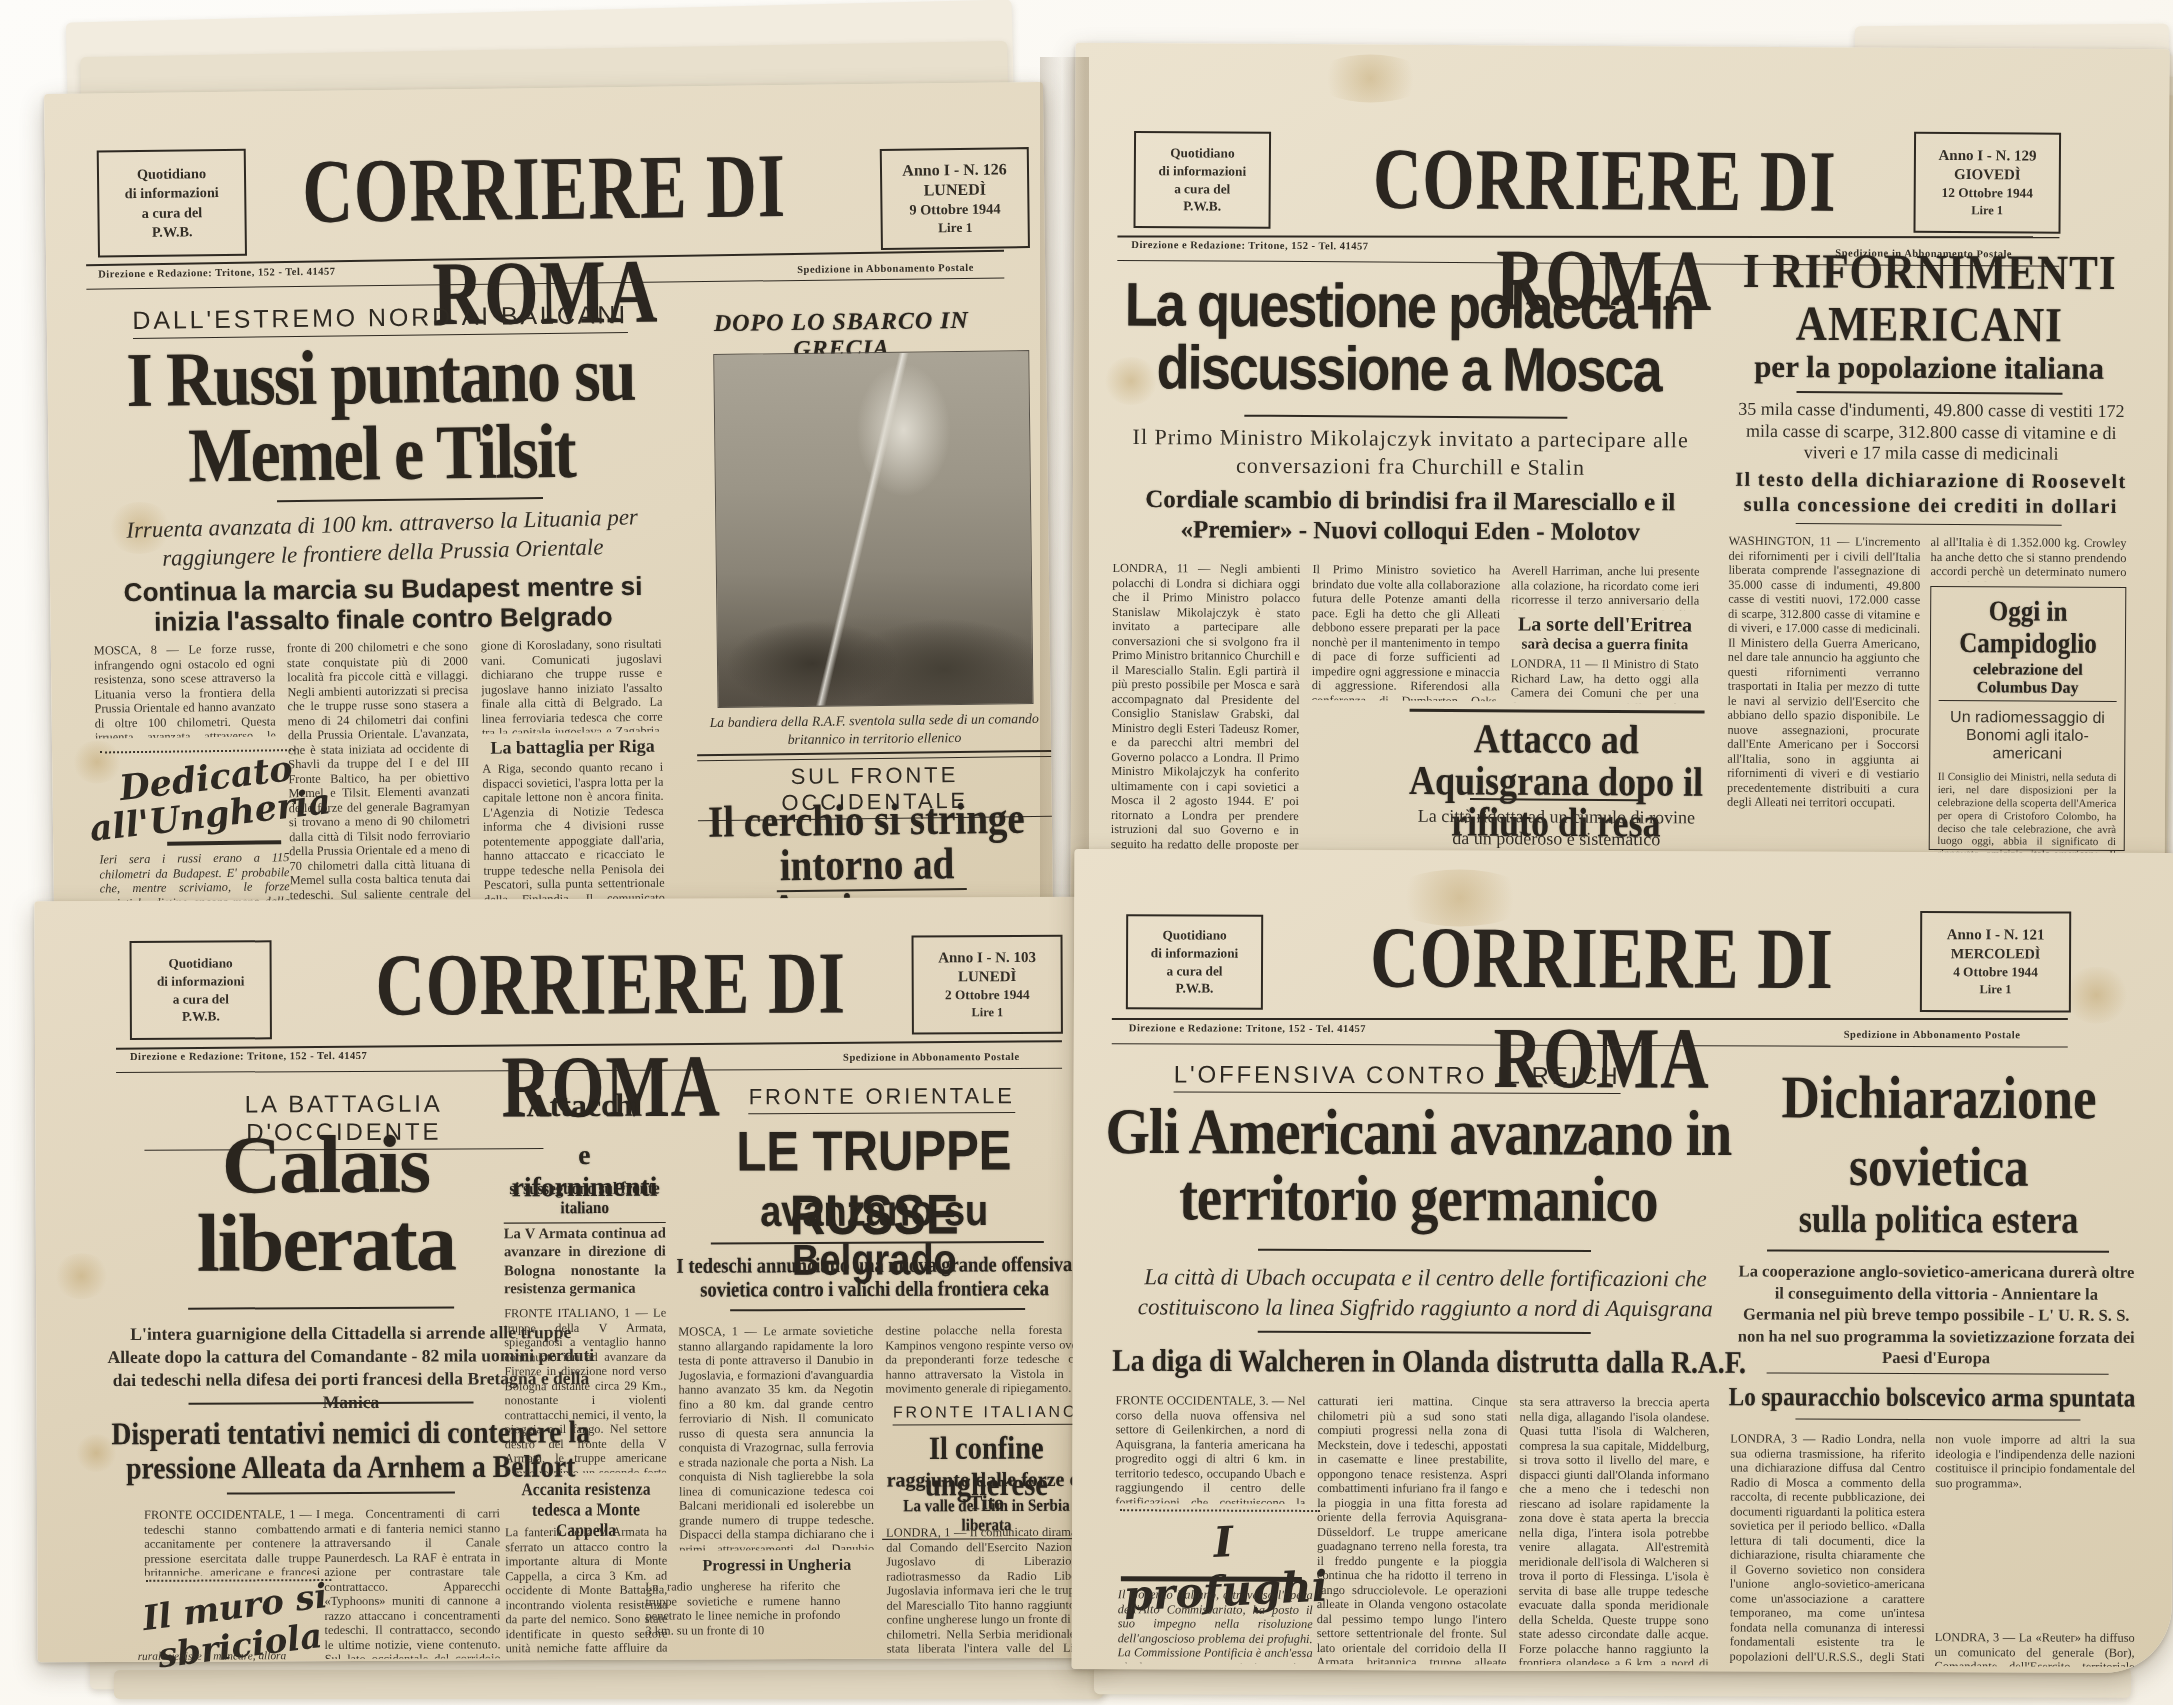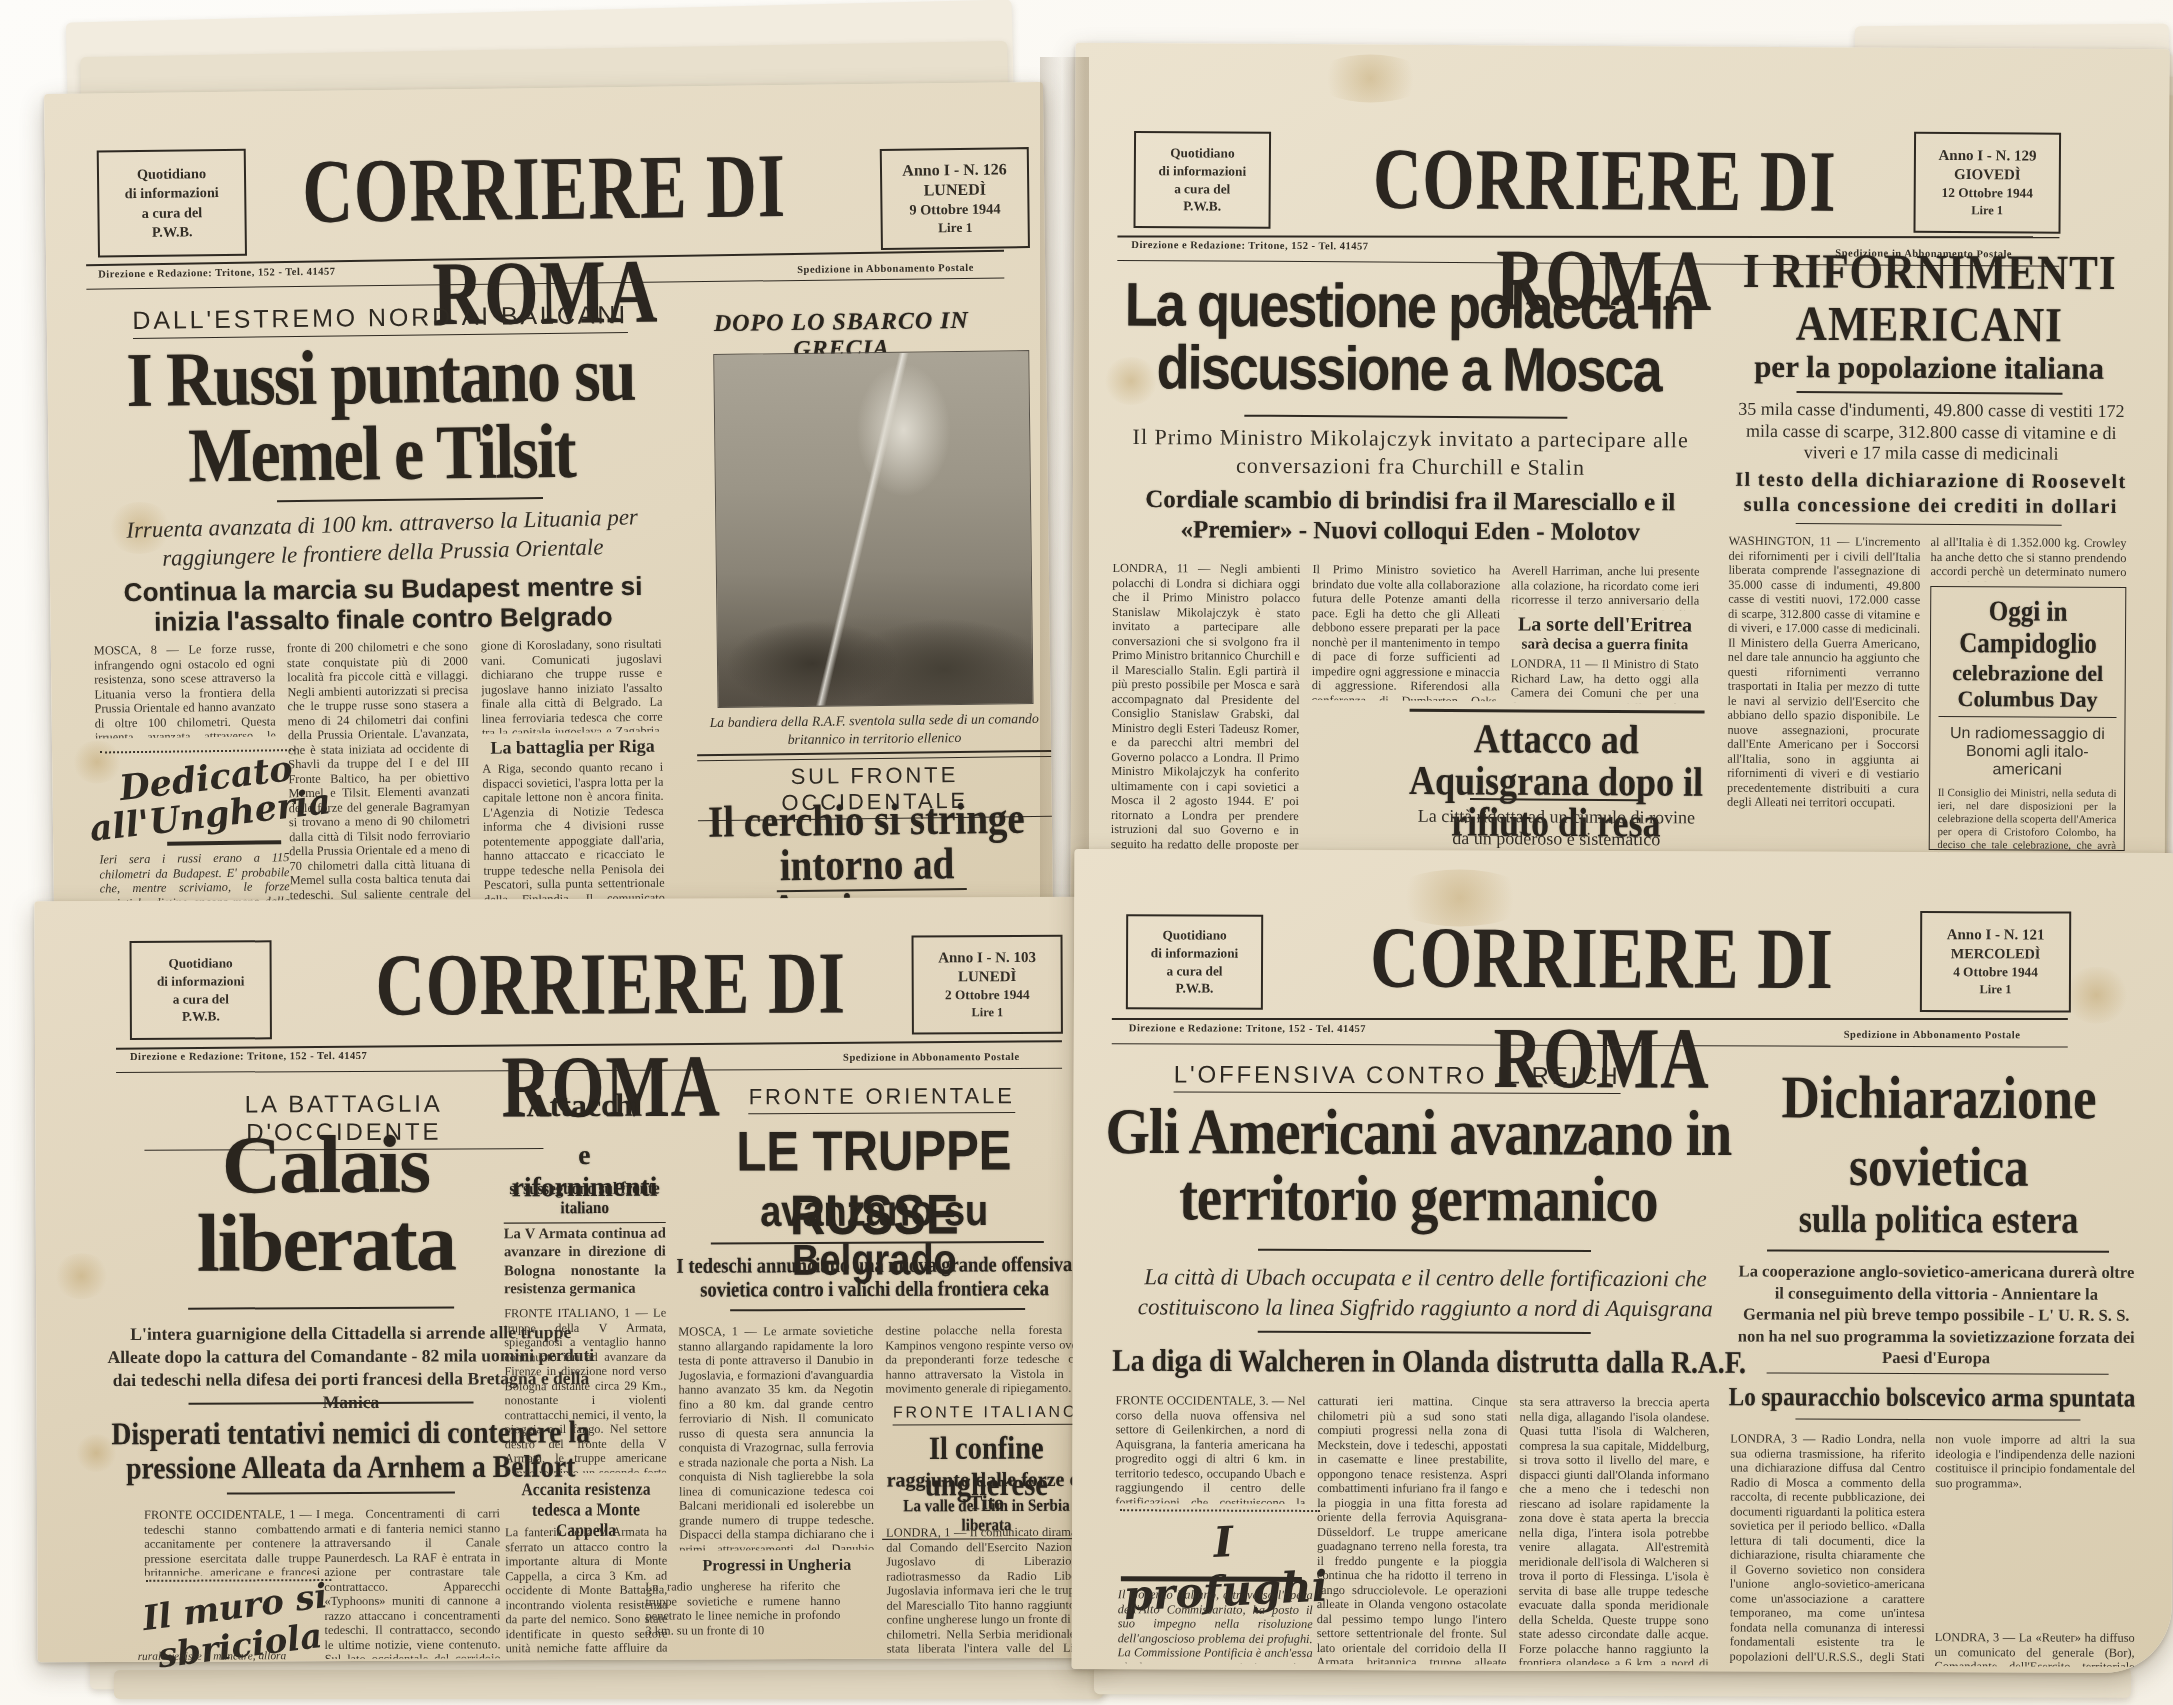--- a/index.html
+++ b/index.html
@@ -147,21 +147,21 @@
     <div class="hl abs cond" style="left:656px;top:198px;width:399px;font-size:43px;line-height:1.08;letter-spacing:1px;">I RIFORNIMENTI AMERICANI</div>
     <div class="hl abs" style="left:656px;top:302px;width:399px;font-size:31px;">per la popolazione italiana</div>
     <div class="rule" style="left:723px;top:344px;width:266px;height:1.9px;"></div>
     <div class="deck abs" style="left:664px;top:352px;width:388px;font-size:18px;line-height:1.2;">35 mila casse d'indumenti, 49.800 casse di vestiti 172 mila casse di scarpe, 312.800 casse di vitamine e di viveri e 17 mila casse di medicinali</div>
     <div class="hl abs" style="left:660px;top:420px;width:396px;font-size:20px;line-height:1.25;letter-spacing:1.4px;">Il testo della dichiarazione di Roosevelt sulla concessione dei crediti in dollari</div>
     <div class="rule" style="left:723px;top:476px;width:266px;height:1px;"></div>
     <div class="col" style="left:656px;top:487px;width:192px;height:361px;">WASHINGTON, 11 — L'incremento dei rifornimenti per i civili dell'Italia liberata comprende l'assegnazione di 35.000 casse di indumenti, 49.800 casse di vestiti nuovi, 172.000 casse di scarpe, 312.800 casse di vitamine e di viveri, e 17.000 casse di medicinali. Il Ministero della Guerra Americano, nel dare tale annuncio ha aggiunto che questi rifornimenti verranno trasportati in Italia per mezzo di tutte le navi al servizio dell'Esercito che abbiano dello spazio disponibile. Le nuove assegnazioni, procurate dall'Ente Americano per i Soccorsi all'Italia, sono in aggiunta ai rifornimenti di viveri e di vestiario precedentemente distribuiti a cura degli Alleati nei territori occupati.</div>
     <div class="col" style="left:858px;top:487px;width:196px;height:46px;">al all'Italia è di 1.352.000 kg. Crowley ha anche detto che si stanno prendendo accordi perchè un determinato numero di pacchi-dono possa essere inviato in Italia senza licenza di esportazione. In merito alla concessione di crediti in dollari all'Italia in cambio delle lire di occupazione,</div>
     <div class="abs" style="left:858px;top:538px;width:196px;height:264px;border:1.9px solid #2e2922;padding:7.6px 7.6px 0 7.6px;box-sizing:border-box;">
       <div class="hl cond" style="font-size:25px;">Oggi in Campidoglio</div>
-      <div class="hl" style="font-size:22px;margin-top:9.5px;border-bottom:1.9px solid #2e2922;padding-bottom:3.8px;">celebrazione del Columbus Day</div>
+      <div class="hl" style="font-size:16px;margin-top:9.5px;border-bottom:1.9px solid #2e2922;padding-bottom:3.8px;">celebrazione del Columbus Day</div>
       <div style="font-size:16px;text-align:center;margin-top:7.6px;font-family:'Liberation Sans',sans-serif;color:#3a352b;">Un radiomessaggio di Bonomi agli italo-americani</div>
       <div class="col" style="position:static;margin-top:7.6px;height:114px;font-size:11px;">Il Consiglio dei Ministri, nella seduta di ieri, nel dare disposizioni per la celebrazione della scoperta dell'America per opera di Cristoforo Colombo, ha deciso che tale celebrazione, che avrà luogo oggi, abbia il significato di rinnovata amicizia italo-americana. Il Presidente del Consiglio On. Bonomi, parlerà oggi per radio agli italiani di America e agli americani di tutte le origini i quali festeggeranno oggi stesso, al di là dell'Oceano, il Columbus Day.</div>
     </div>
   </div>
 
   <div class="crease" style="left:1040px;top:57px;width:49px;height:846px;z-index:3;background:linear-gradient(90deg,rgba(95,75,45,.22),rgba(130,105,65,.04) 45%,rgba(95,75,45,.28) 92%);"></div>
 
   <div class="paper" style="left:36px;top:899px;width:1070px;height:761px;z-index:4;transform:rotate(-.25deg);background:linear-gradient(165deg,#e7dcc6 0%,#dfd3ba 50%,#d6c8ab 100%);">
     <div class="spot" style="left:17px;top:352px;width:57px;height:46px;"></div>
     <div class="spot" style="left:38px;top:533px;width:43px;height:38px;"></div>

